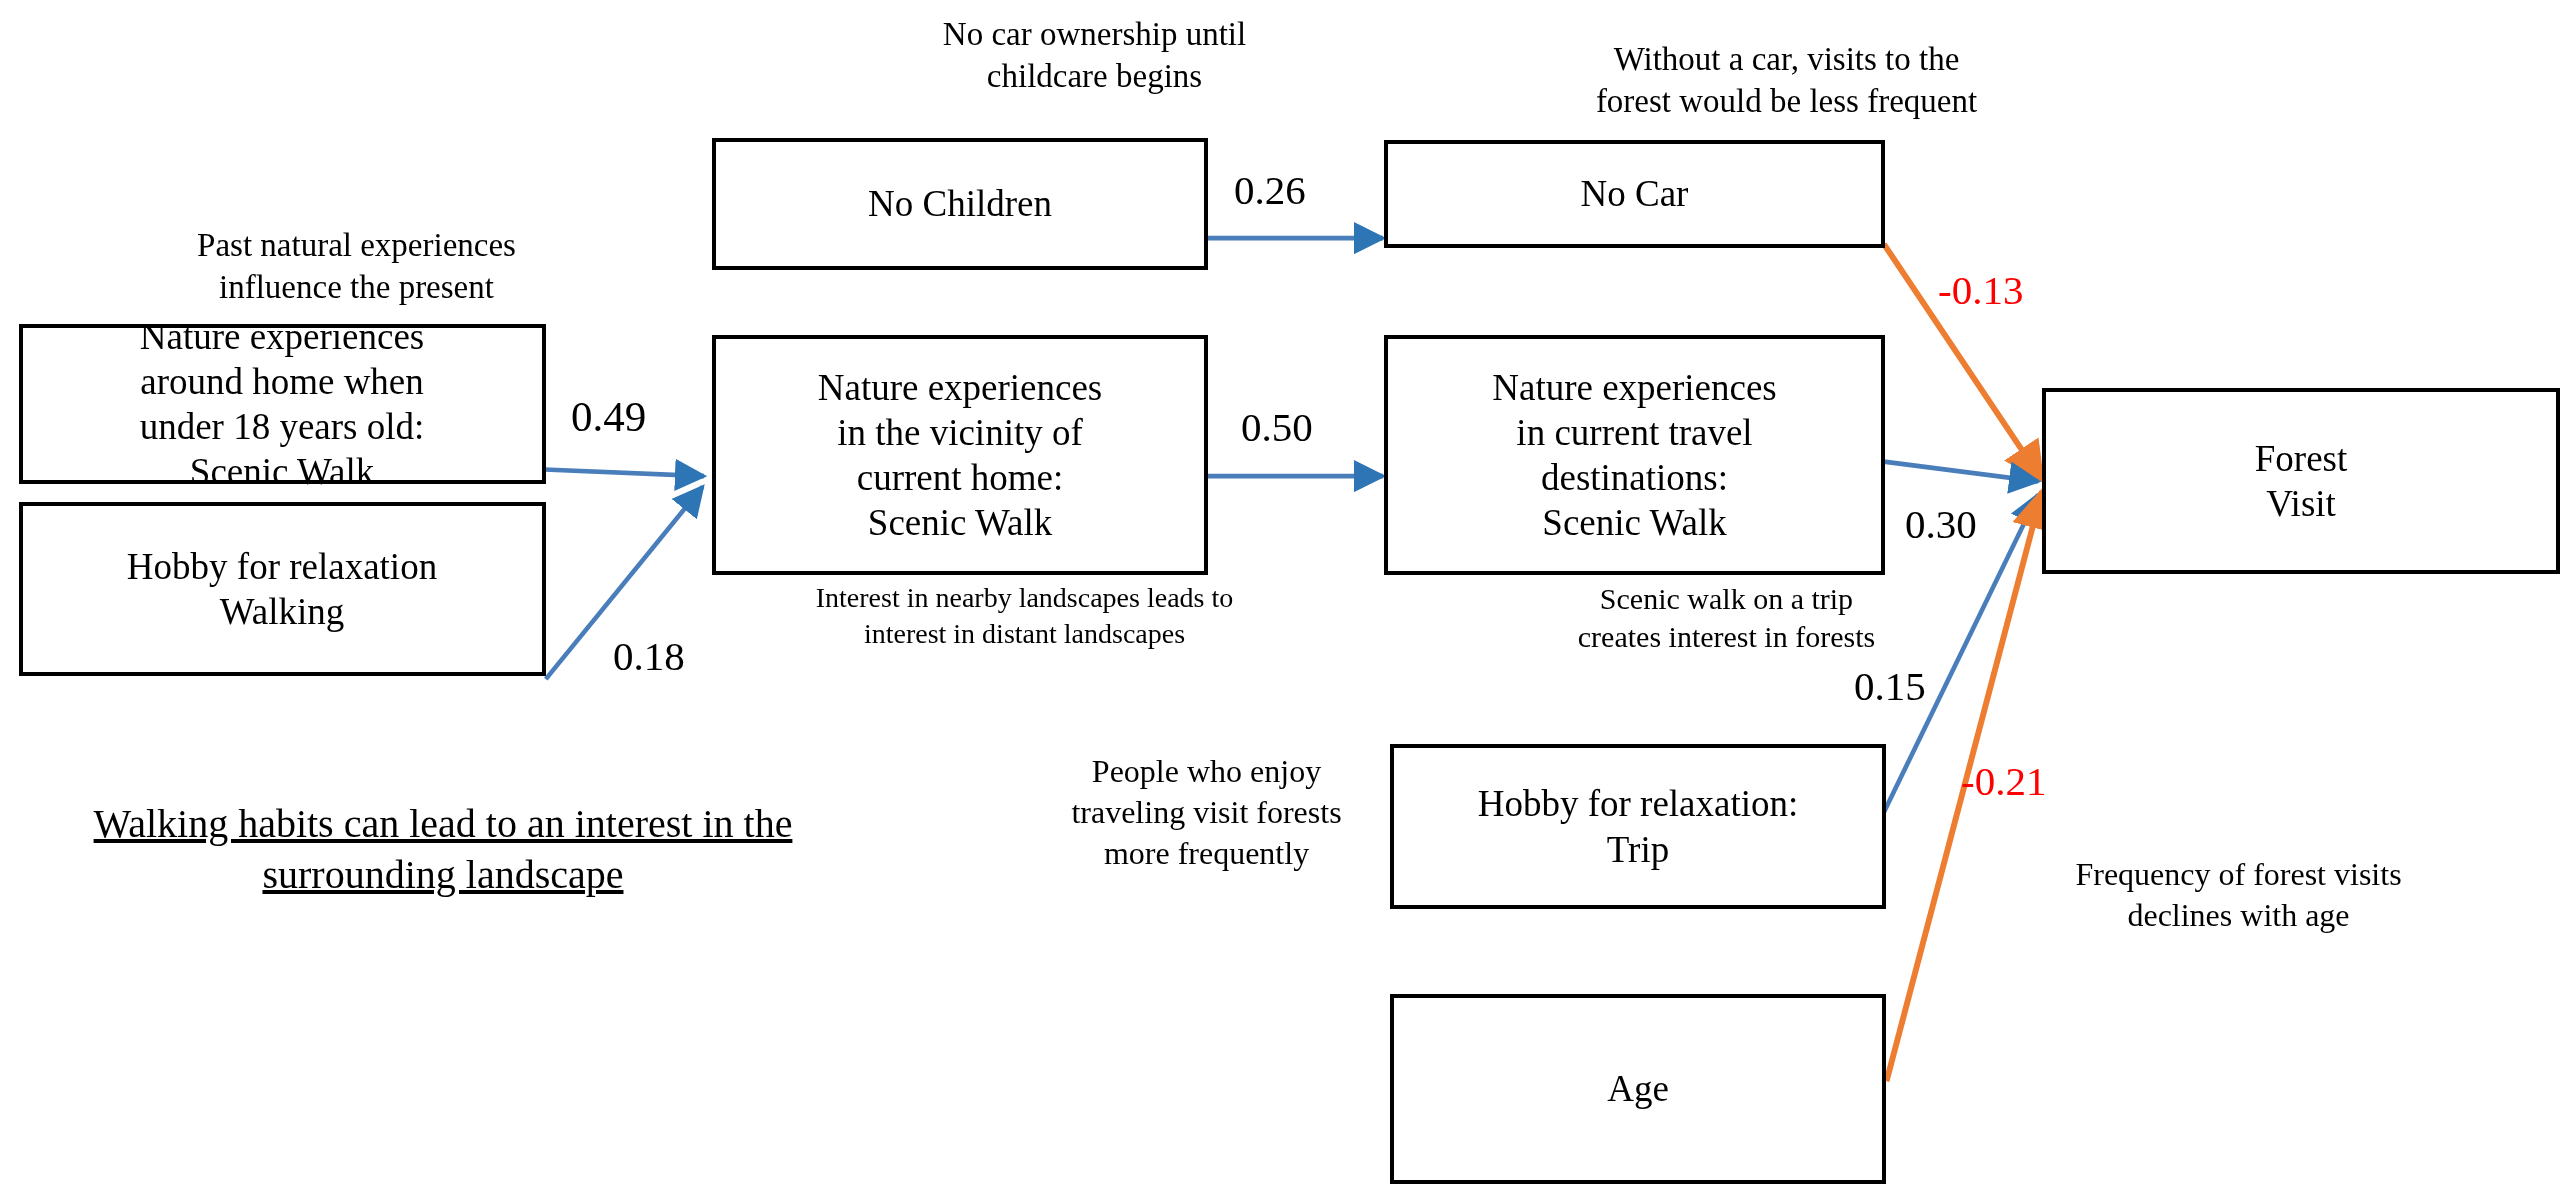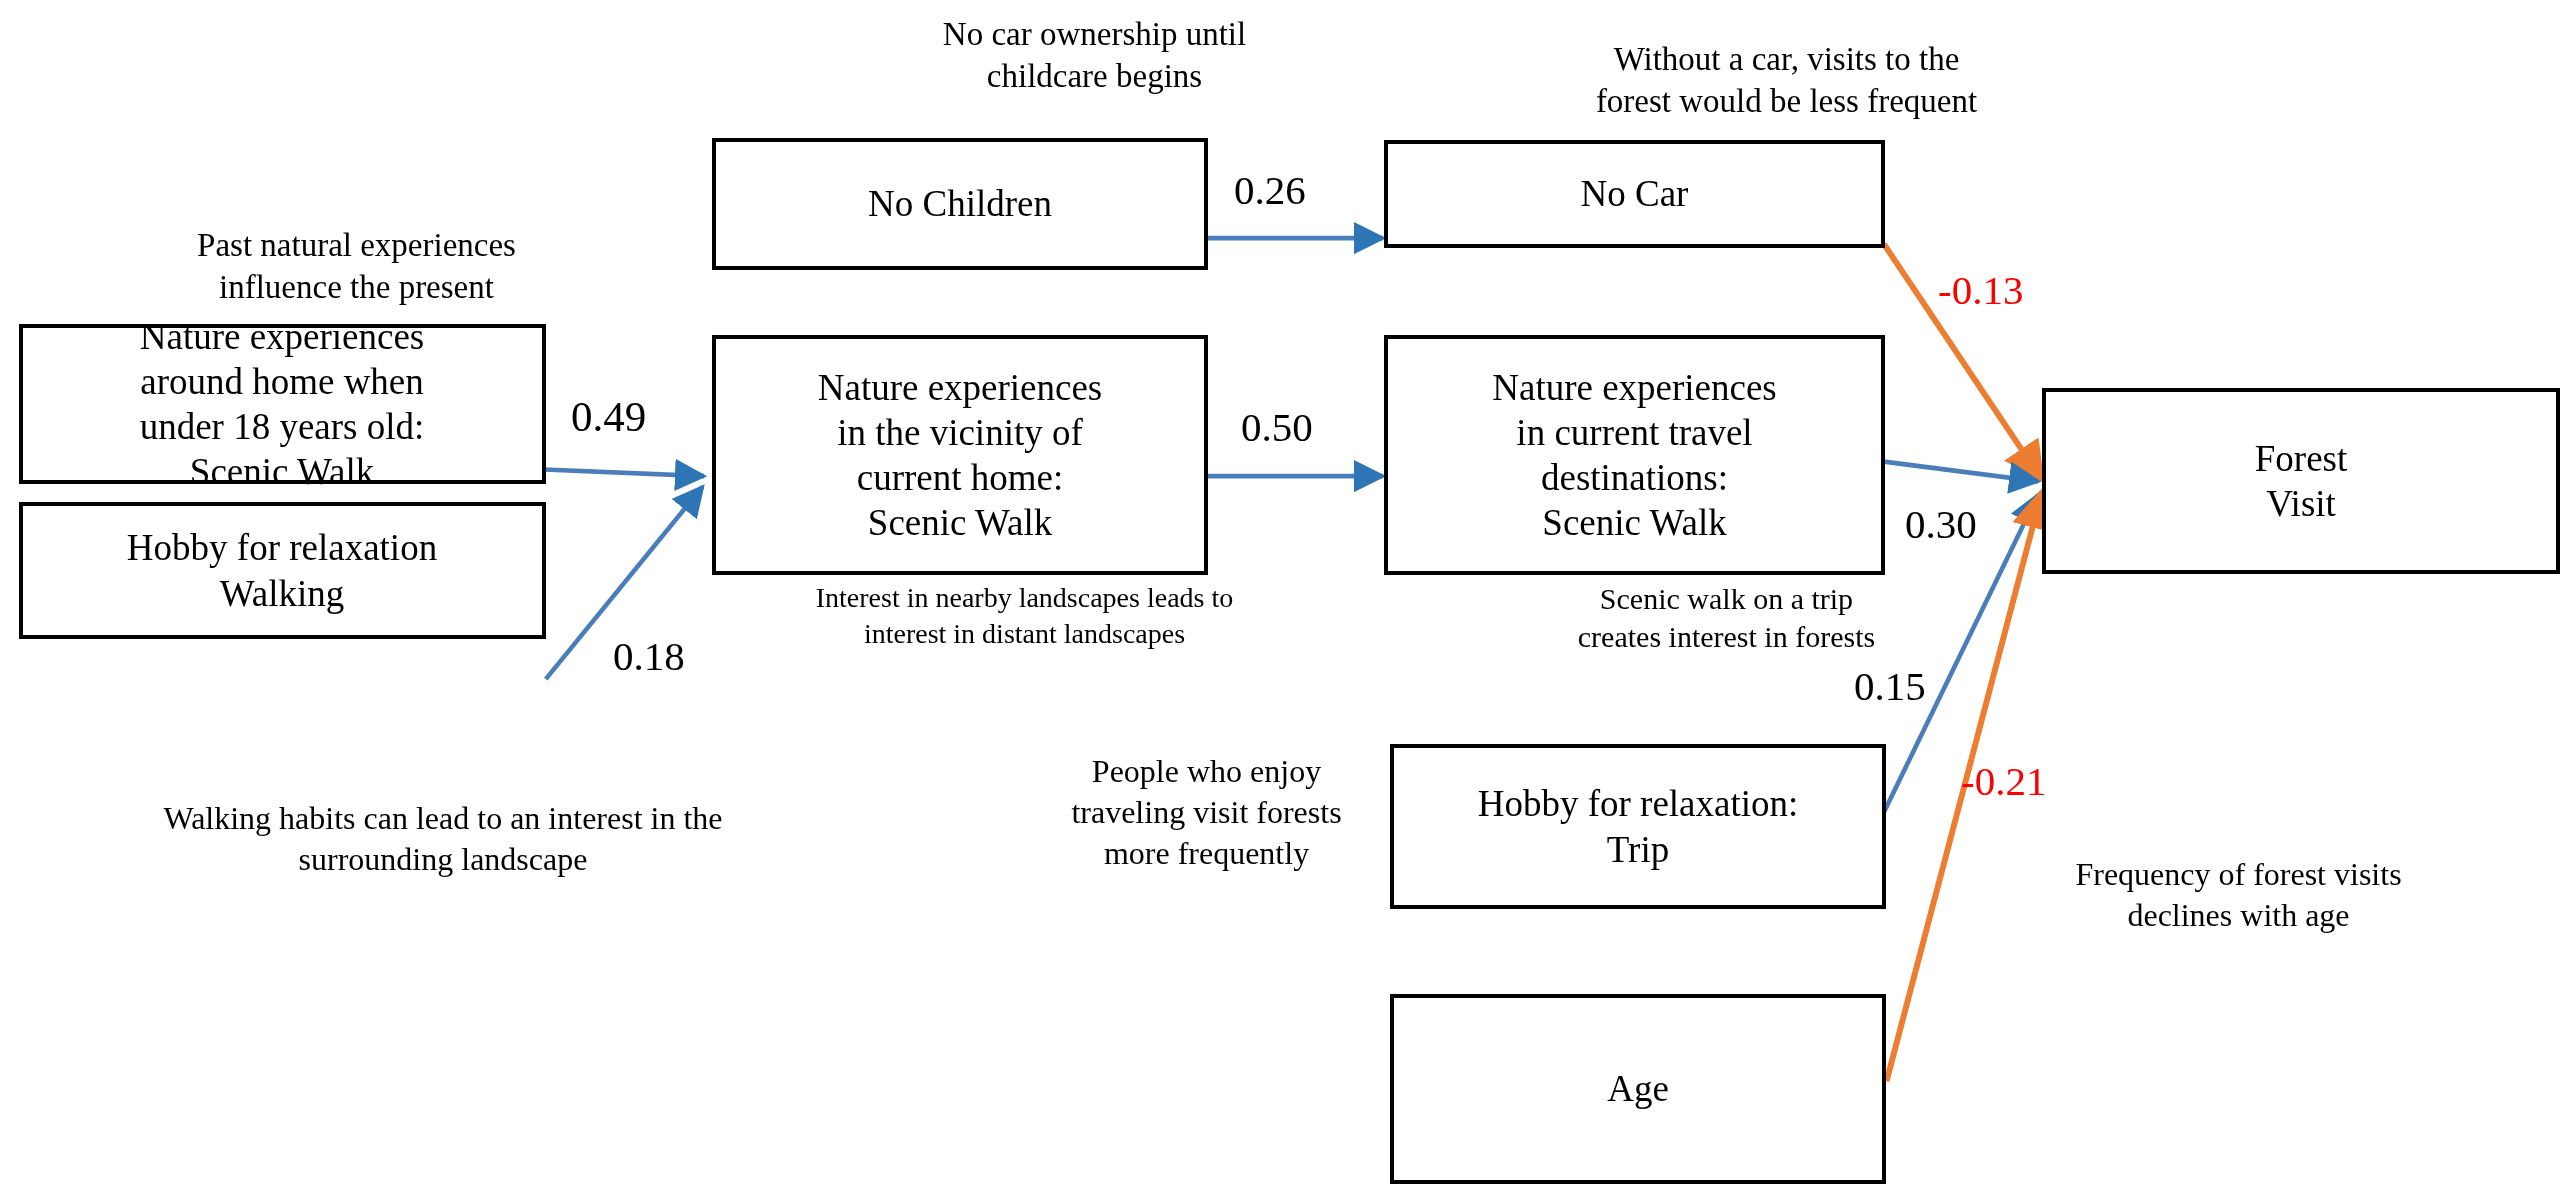--- a/index.html
+++ b/index.html
@@ -98,21 +98,21 @@
 
   <div class="annot" style="left:1503px; top:38px; width:567px; font-size:33px;">Without a car, visits to the
 forest would be less frequent</div>
 
   <div class="annot" style="left:728px; top:580px; width:593px; font-size:28px;">Interest in nearby landscapes leads to
 interest in distant landscapes</div>
 
   <div class="annot left" style="left:1430px; top:580px; width:593px; font-size:30px;">Scenic walk on a trip
 creates interest in forests</div>
 
-  <div class="annot left" style="left:14.5px; top:798px; width:857px; font-size:32px;">Walking habits can lead to an interest in the
+  <div class="annot left" style="left:14.5px; top:798px; width:857px; font-size:40px;text-decoration:underline;">Walking habits can lead to an interest in the
 surrounding landscape</div>
 
   <div class="annot" style="left:989px; top:751px; width:435px; font-size:32px;">People who enjoy
 traveling visit forests
 more frequently</div>
 
   <div class="annot left" style="left:1968px; top:854px; width:541px; font-size:32px;">Frequency of forest visits
 declines with age</div>
 
   <div class="coef pos" style="left:571px; top:395px; font-size:43px;">0.49</div>
@@ -131,21 +131,21 @@
 
   <div class="coef neg" style="left:1961px; top:761px; font-size:41px;">-0.21</div>
 
   <div class="node" style="left:18.5px; top:324px; width:527px; height:160px; font-size:37px;">
     <span class="node-label">Nature experiences
 around home when
 under 18 years old:
 Scenic Walk</span>
   </div>
 
-  <div class="node" style="left:18.5px; top:502px; width:527px; height:137px; font-size:37px;">
+  <div class="node" style="left:18.5px; top:502px; width:527px; height:174px; font-size:37px;">
     <span class="node-label">Hobby for relaxation
 Walking</span>
   </div>
 
   <div class="node" style="left:712px; top:138px; width:496px; height:132px; font-size:37px;">
     <span class="node-label">No Children</span>
   </div>
 
   <div class="node" style="left:712px; top:335px; width:496px; height:240px; font-size:37px;">
     <span class="node-label">Nature experiences

